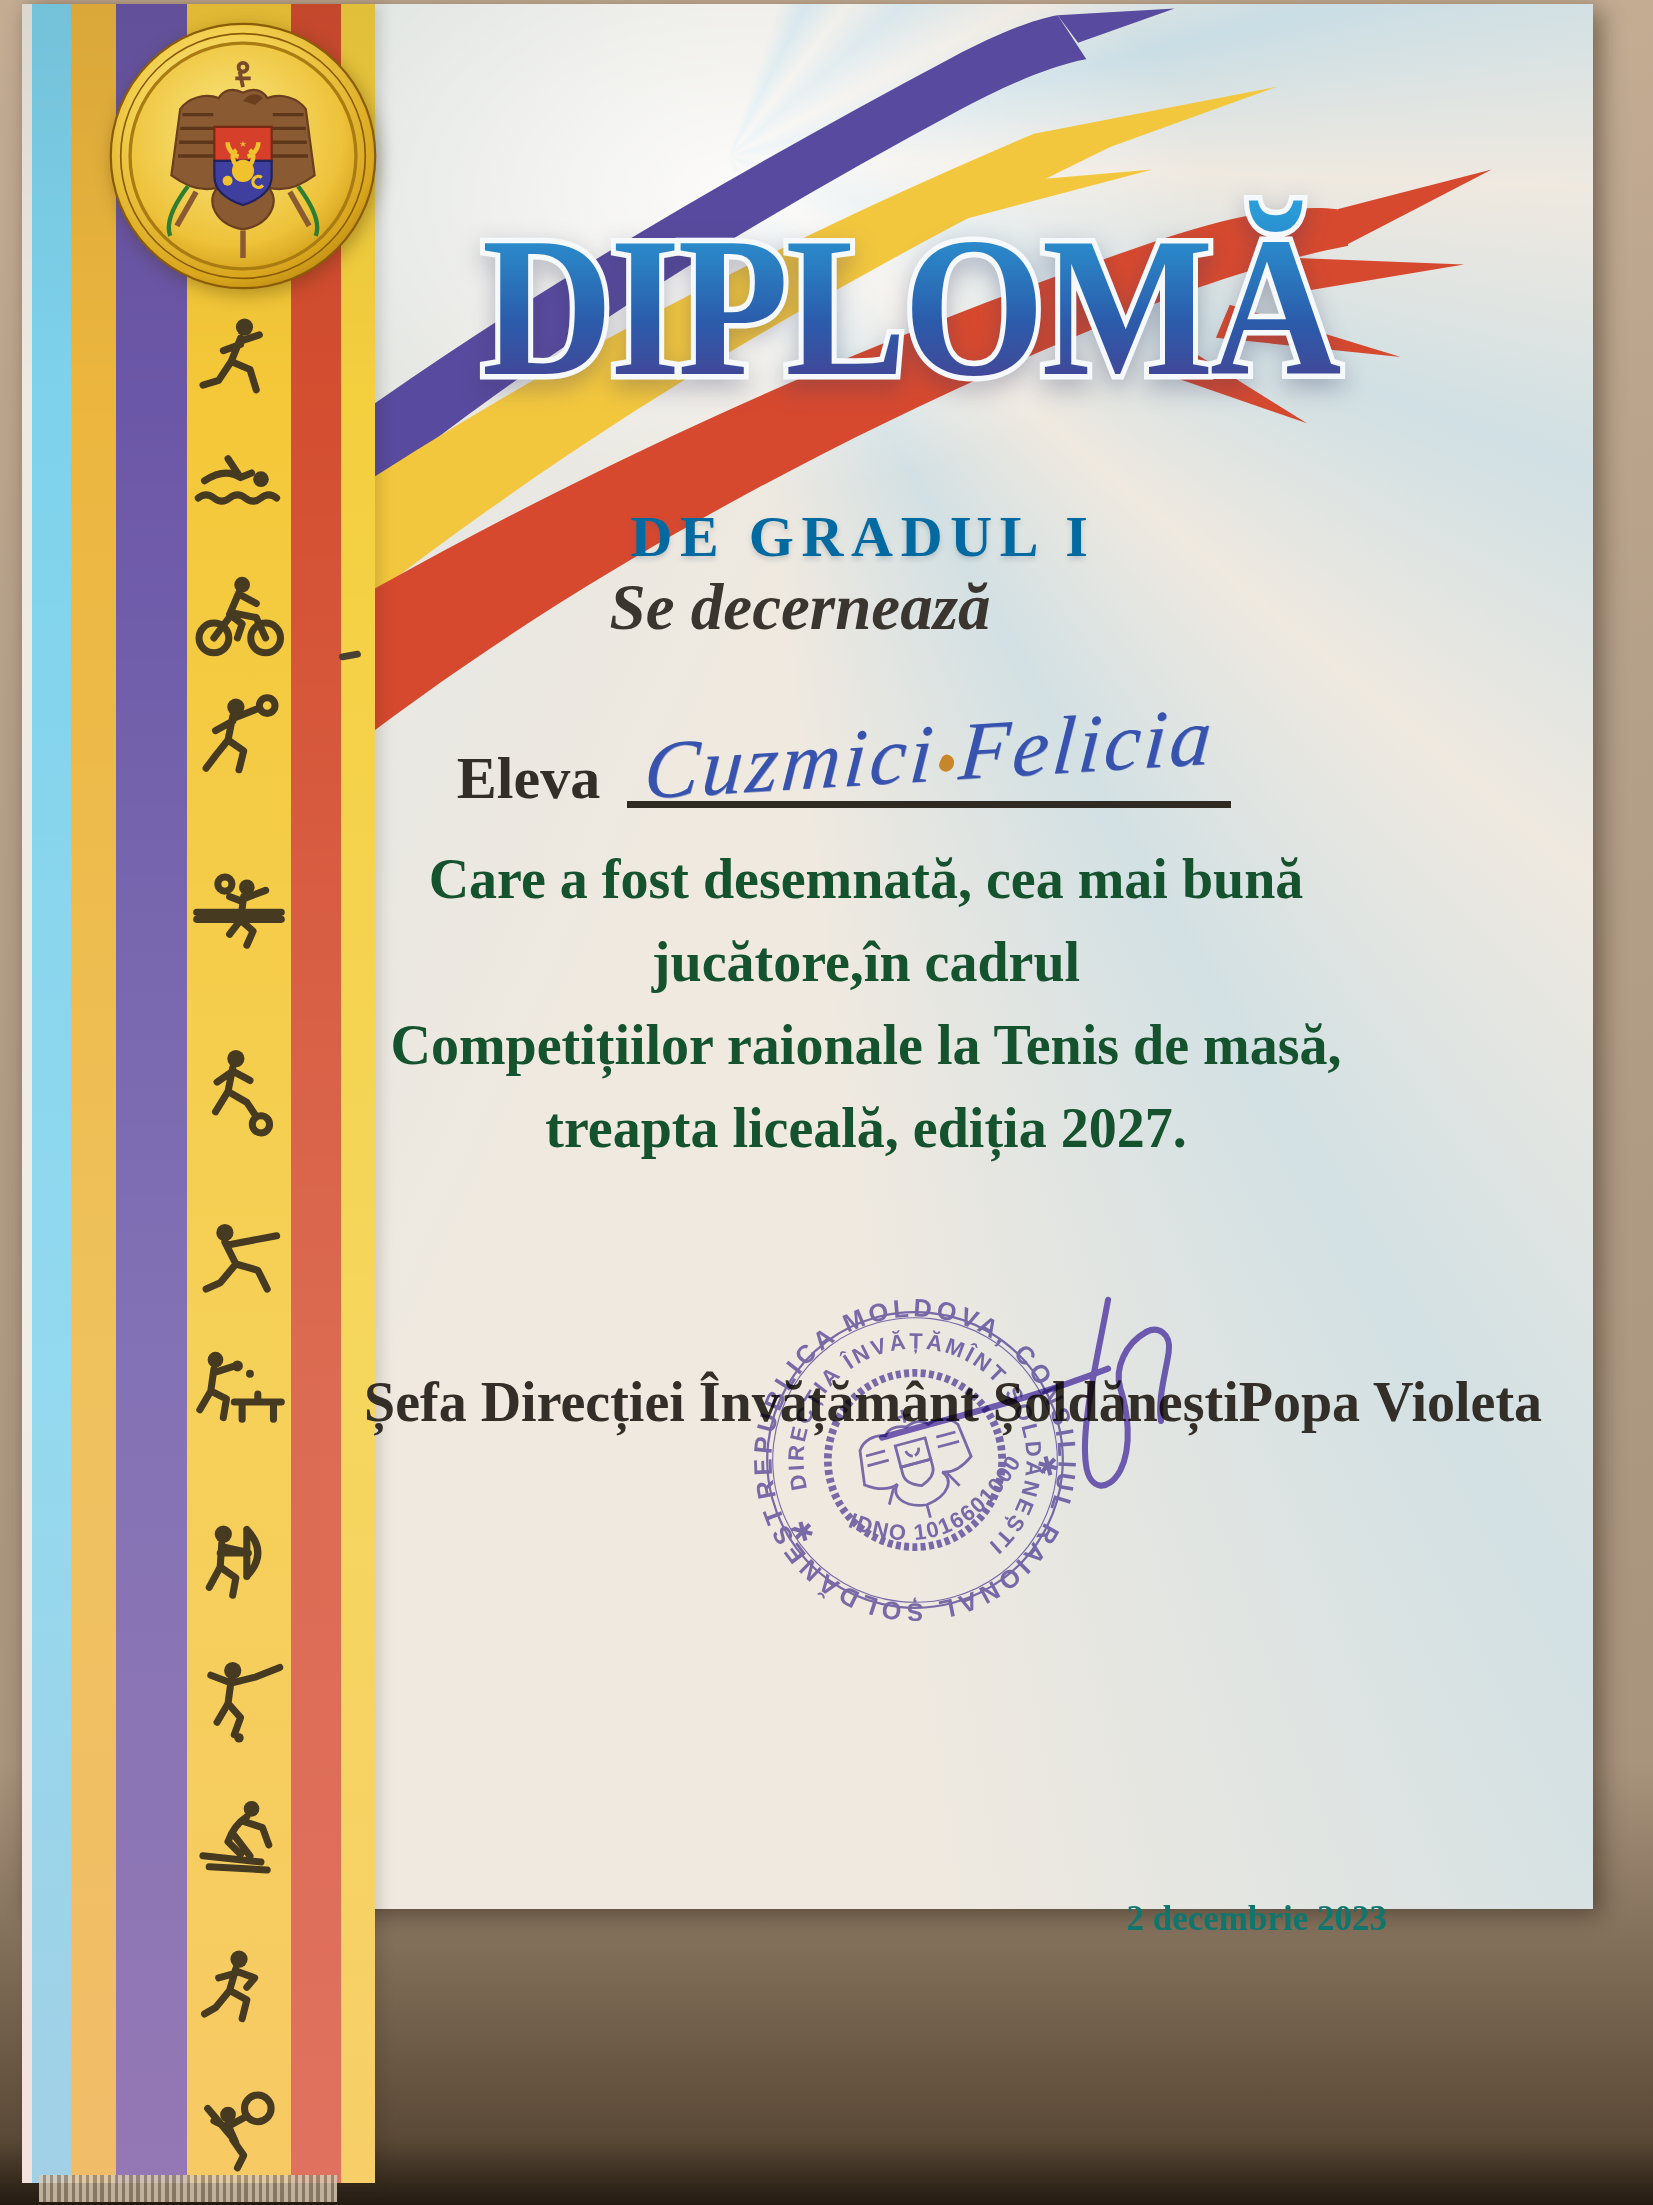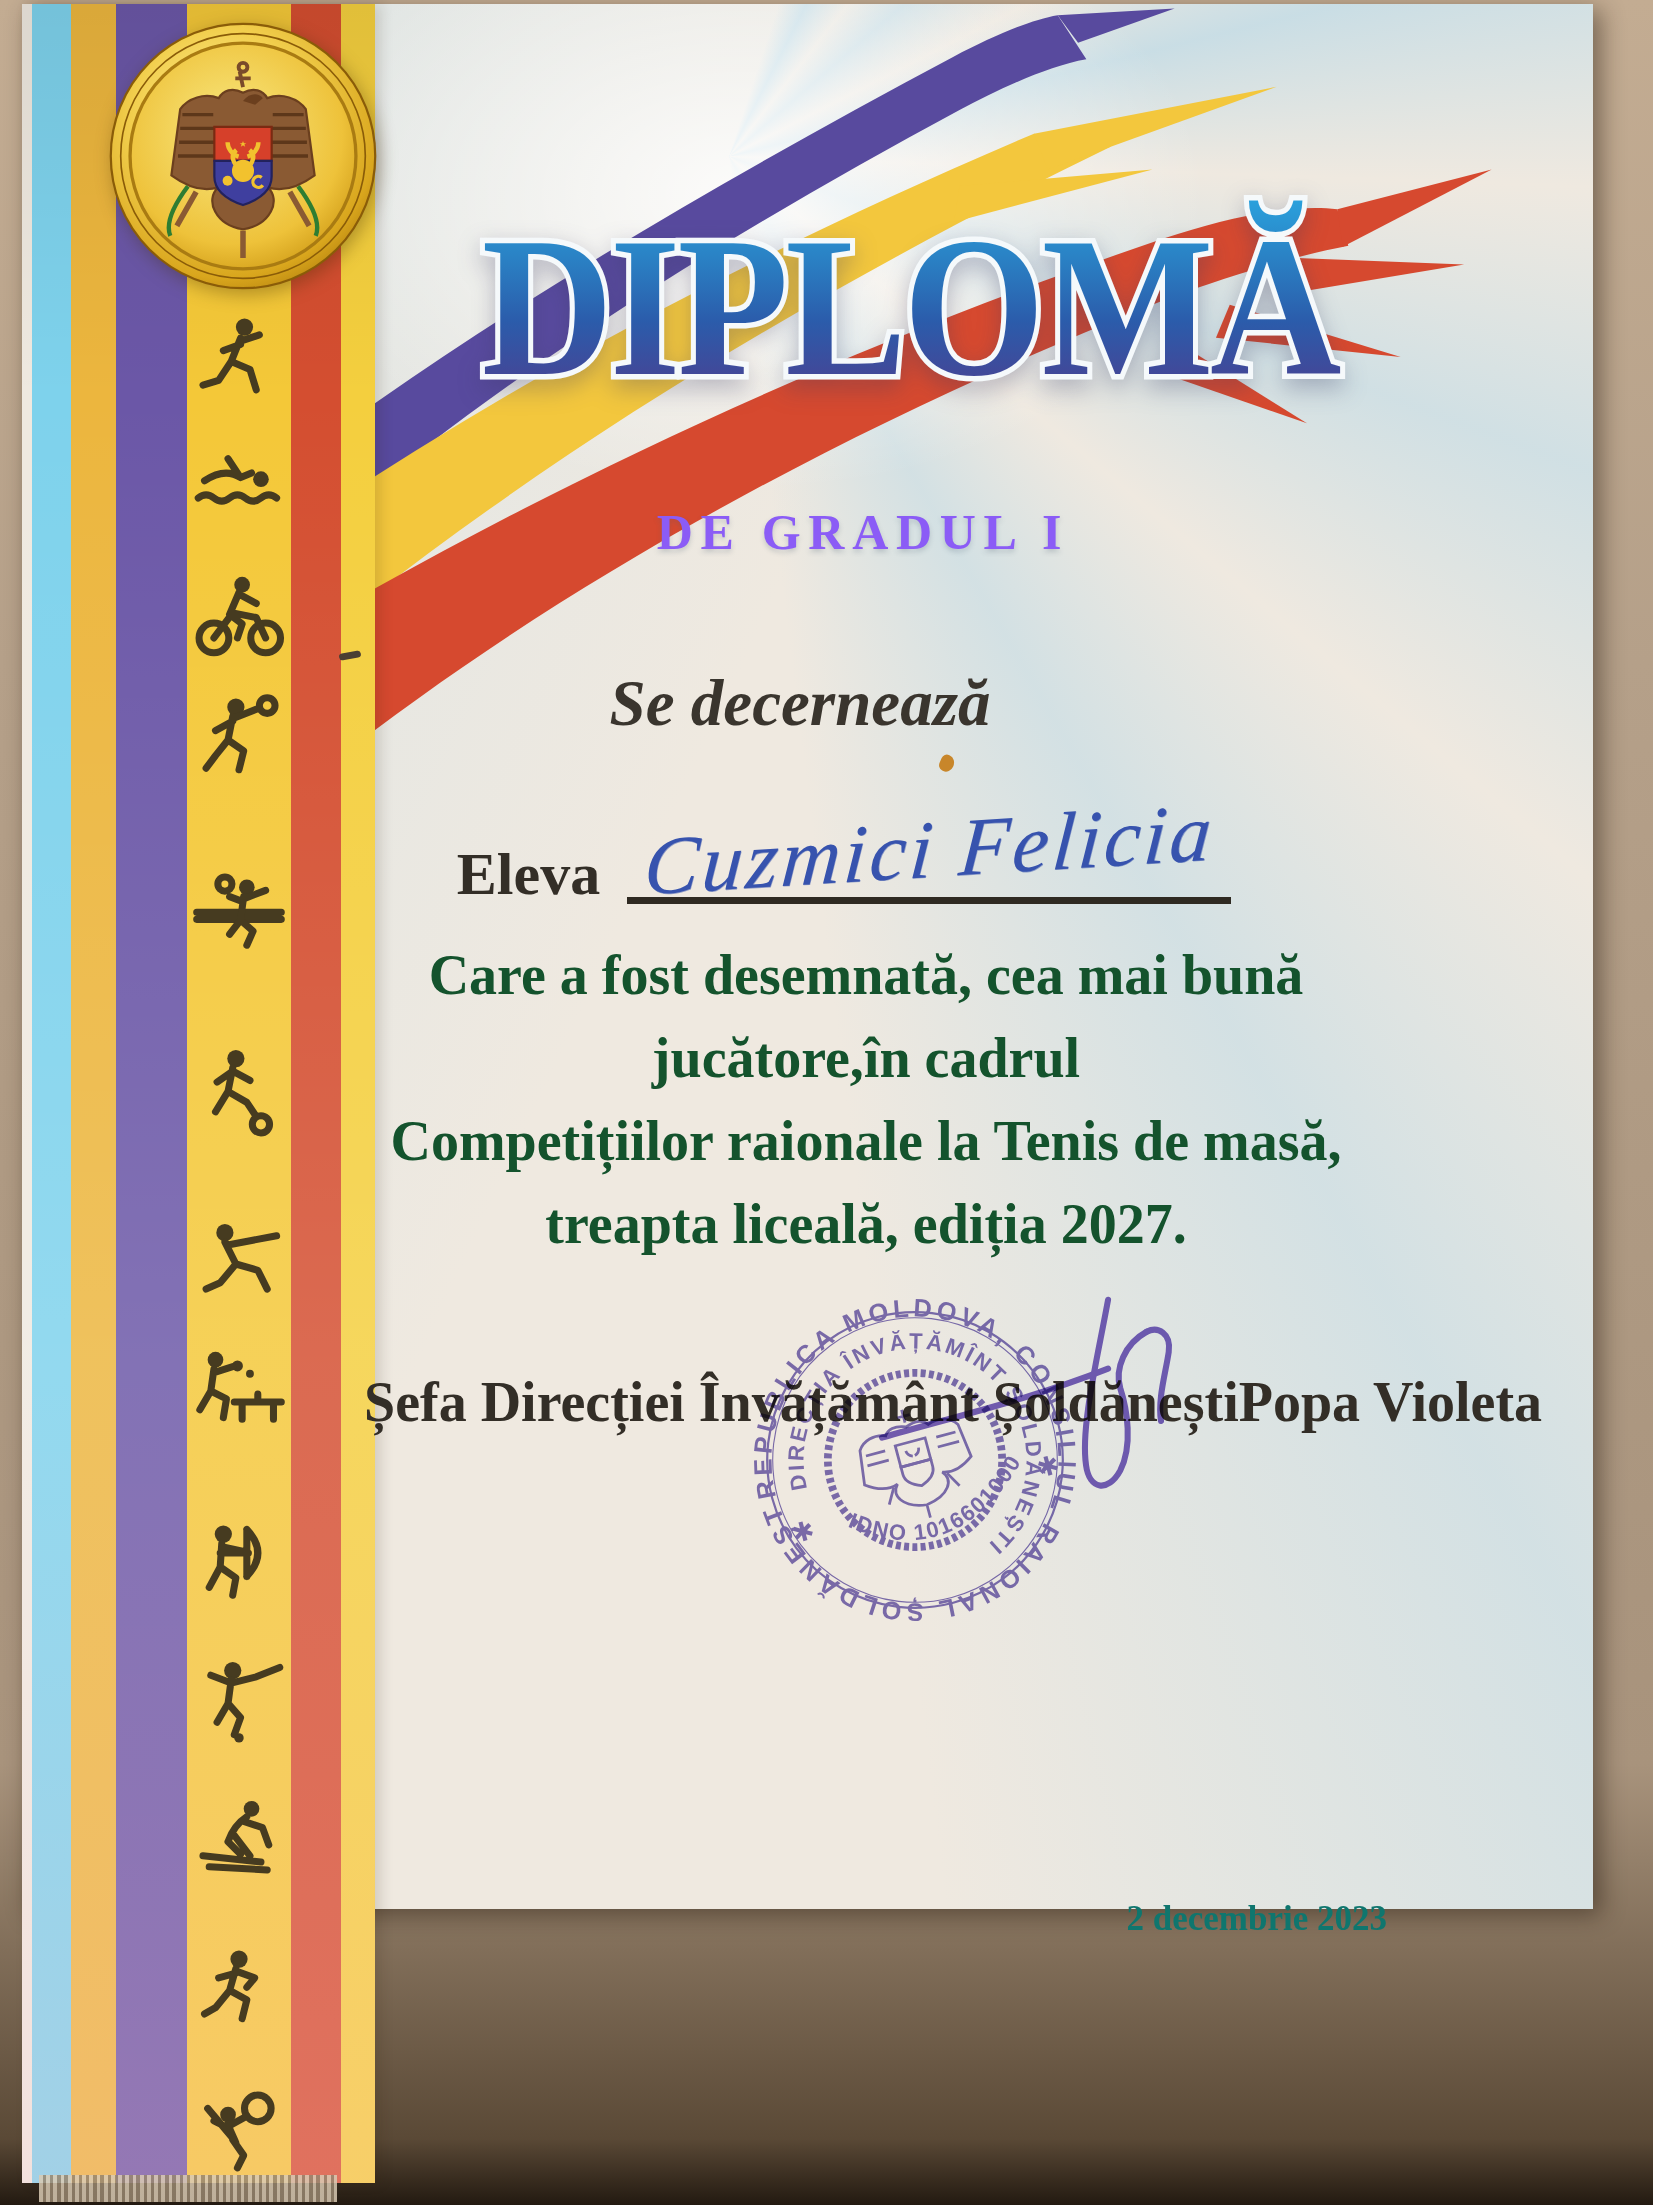--- a/index.html
+++ b/index.html
@@ -49,24 +49,24 @@
   .title-stack>div{grid-area:1/1;font-weight:bold;font-size:182px;line-height:243px;
                    letter-spacing:-3.3px;transform:scaleY(1.10);white-space:nowrap;}
   .title-outline{color:#f5f9fb;-webkit-text-stroke:10px #f5f9fb;
                  filter:drop-shadow(0 8.8px 11px rgba(55,55,95,.32));}
   .title-grad{color:#2b5cab;}
   @supports ((-webkit-background-clip:text) or (background-clip:text)){
     .title-grad{background:linear-gradient(180deg,#2aa6e0 6%,#2a81c4 30%,#2b5cab 52%,#474394 76%,#5b3f9e 94%);
                 -webkit-background-clip:text;background-clip:text;
                 -webkit-text-fill-color:transparent;color:transparent;}
   }
-  .grade{margin-top:58px;transform:translateX(-47px);font-weight:bold;font-size:50px;
-         color:#8b5cf6;letter-spacing:7.7px;white-space:nowrap;
+  .grade{margin-top:58px;transform:translateX(-47px);font-weight:bold;font-size:58px;
+         color:#0369a1;letter-spacing:7.7px;white-space:nowrap;
          text-shadow:0 3.3px 5.5px rgba(70,90,110,.25);}
-  .award{margin-top:105px;transform:translateX(-110px);font-weight:bold;font-style:italic;
+  .award{transform:translateX(-110px);font-weight:bold;font-style:italic;
          font-size:65px;color:#3a352e;}
   .eleva-row{margin-top:66px;transform:translateX(-66px);display:flex;align-items:flex-end;
              justify-content:center;gap:27px;}
   .eleva-label{font-weight:bold;font-size:60px;color:#332e27;line-height:1;}
   .name-slot{border-bottom:7.7px solid #2f2a22;padding:0 16.5px 3.3px 16.5px;min-width:540px;}
   .name-script{display:inline-block;font-style:italic;font-size:82px;line-height:1.05;
                color:#3753ae;transform:rotate(-3.5deg) skewX(-8deg);letter-spacing:3.3px;
                text-shadow:0.6px 0.6px 0 rgba(55,83,174,.5);}
   .body-lines{margin-top:30px;transform:translateX(-44px);font-weight:bold;font-size:56px;
               line-height:83px;color:#14532d;}

